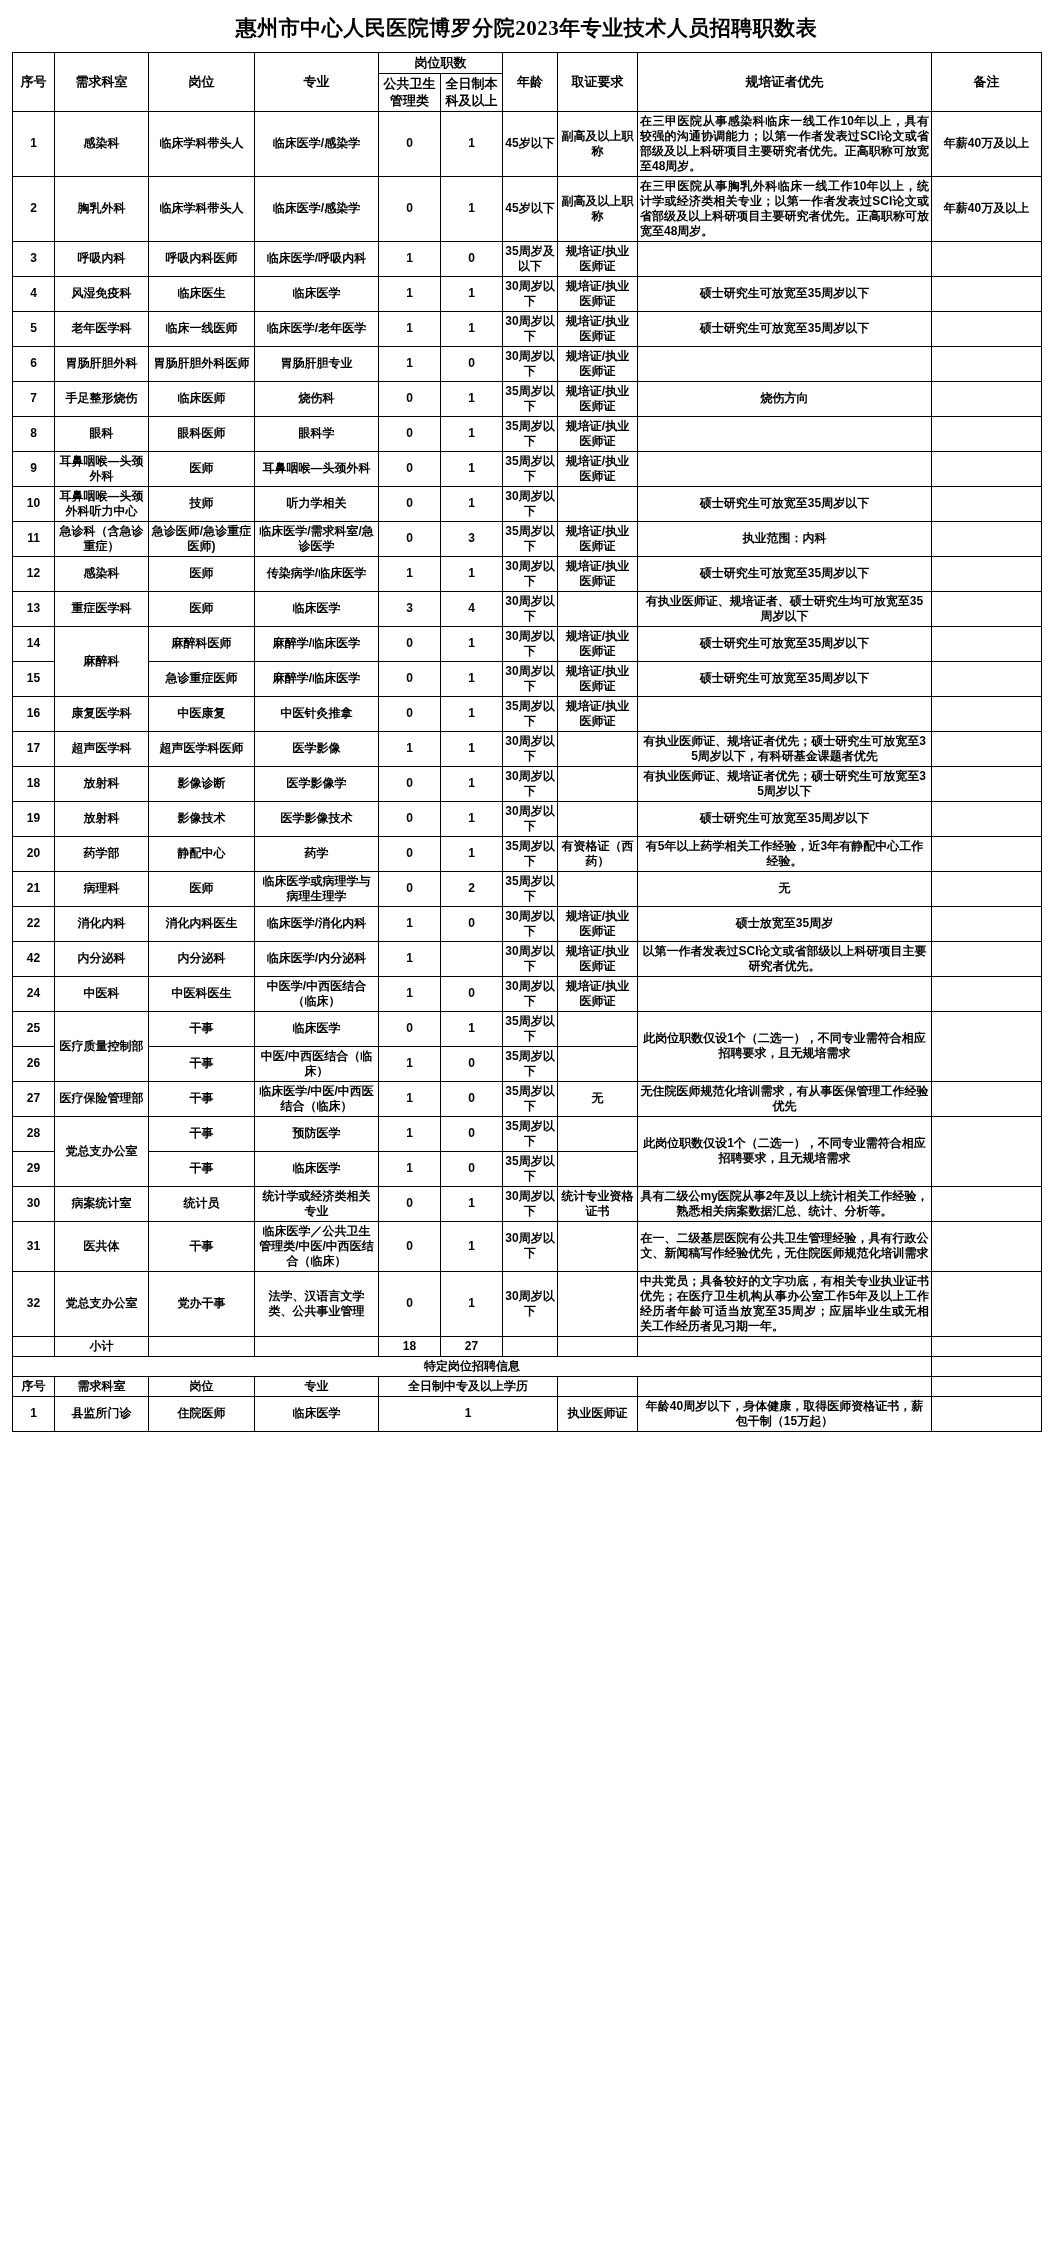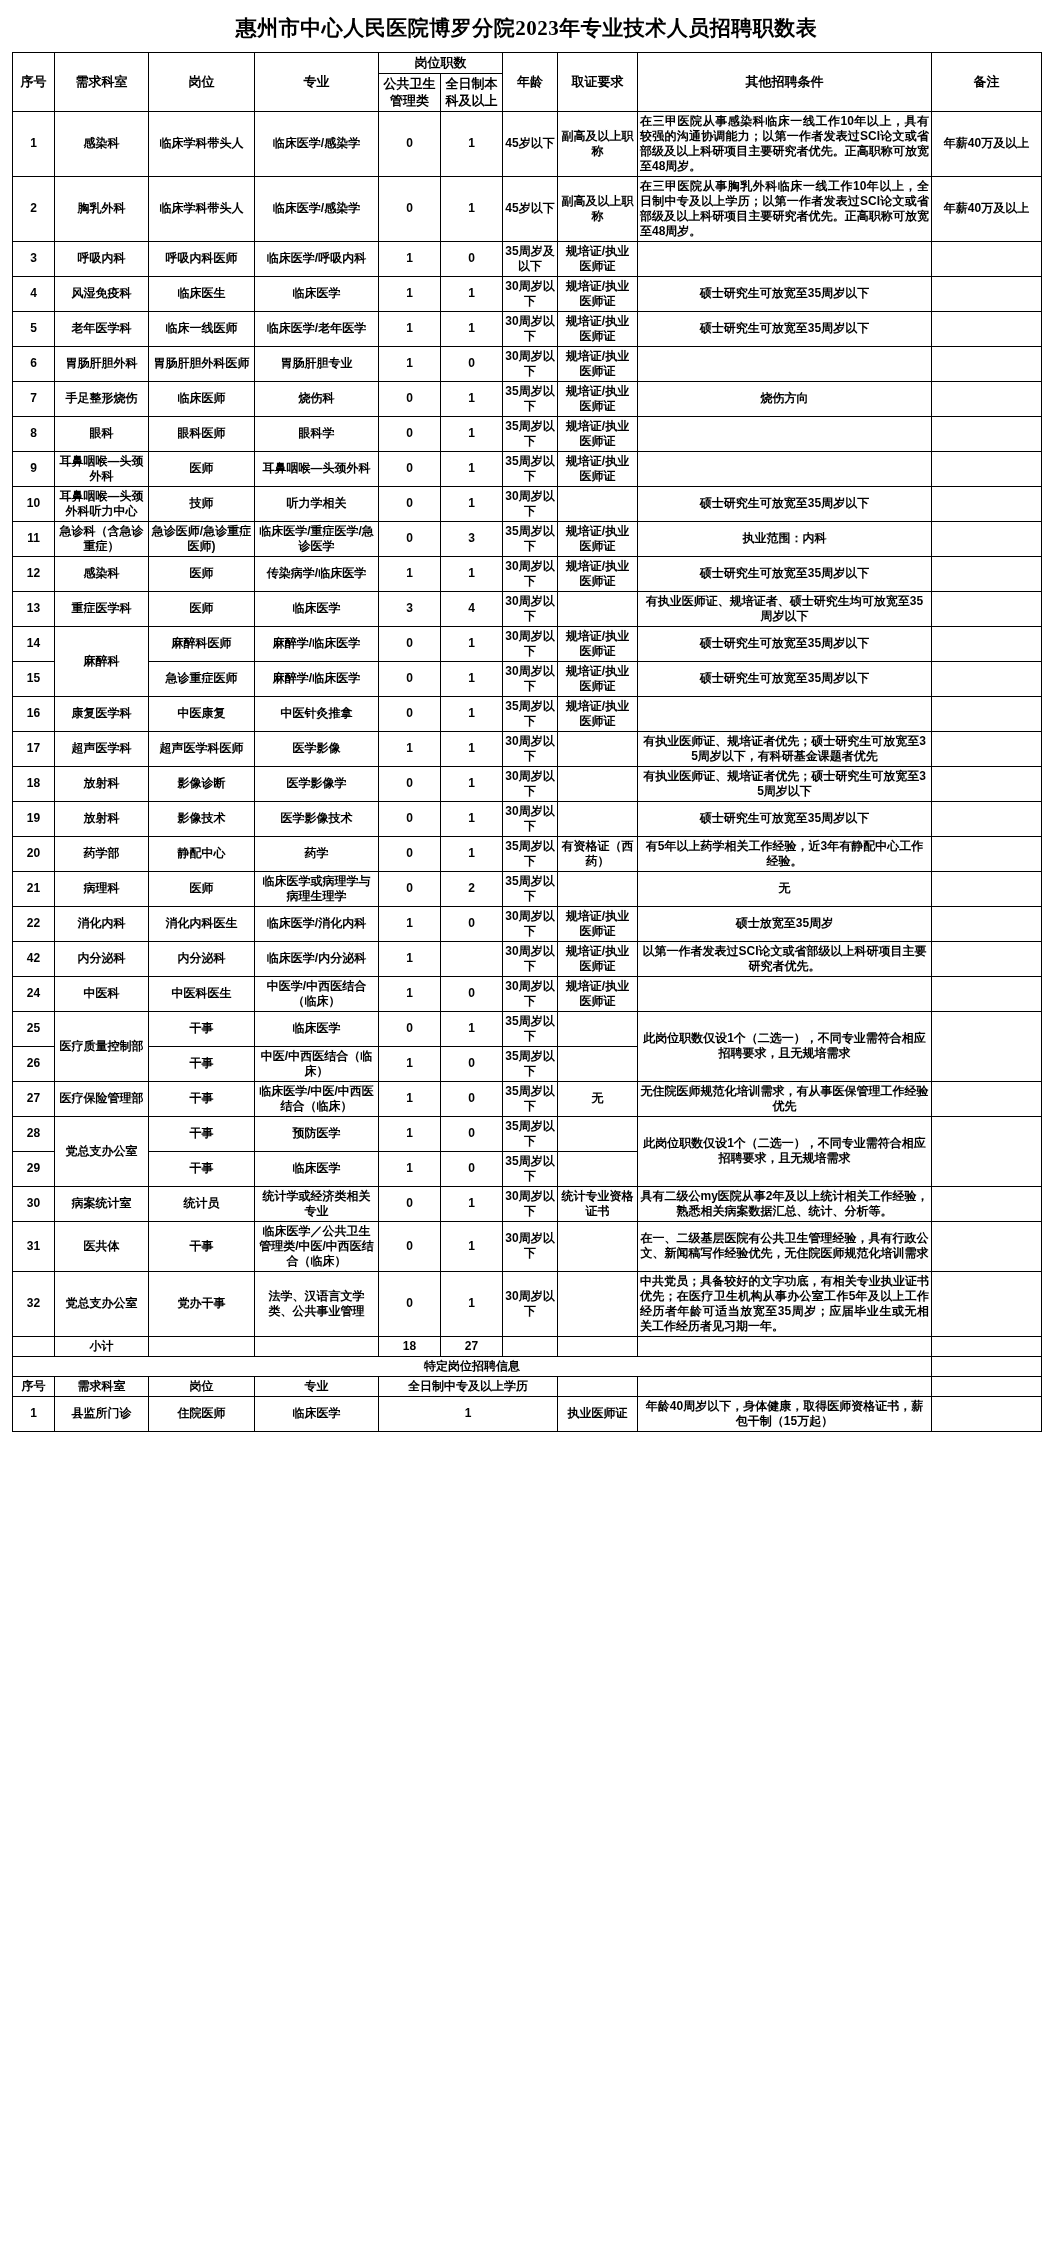--- a/index.html
+++ b/index.html
@@ -94,21 +94,21 @@
     </colgroup>
     <thead>
       <tr>
         <th rowspan="2">序号</th>
         <th rowspan="2">需求科室</th>
         <th rowspan="2">岗位</th>
         <th rowspan="2">专业</th>
         <th colspan="2">岗位职数</th>
         <th rowspan="2">年龄</th>
         <th rowspan="2">取证要求</th>
-        <th rowspan="2">其他招聘条件</th>
+        <th rowspan="2">规培证者优先</th>
         <th rowspan="2">备注</th>
       </tr>
       <tr>
         <th>公共卫生管理类</th>
         <th>全日制本科及以上</th>
       </tr>
     </thead>
     <tbody>
 
       <tr>
@@ -126,21 +126,21 @@
 
       <tr>
         <td>2</td>
         <td>胸乳外科</td>
         <td>临床学科带头人</td>
         <td>临床医学/感染学</td>
         <td>0</td>
         <td>1</td>
         <td>45岁以下</td>
         <td>副高及以上职称</td>
-        <td class="cond justify">在三甲医院从事胸乳外科临床一线工作10年以上，全日制中专及以上学历；以第一作者发表过SCI论文或省部级及以上科研项目主要研究者优先。正高职称可放宽至48周岁。</td>
+        <td class="cond justify">在三甲医院从事胸乳外科临床一线工作10年以上，统计学或经济类相关专业；以第一作者发表过SCI论文或省部级及以上科研项目主要研究者优先。正高职称可放宽至48周岁。</td>
         <td>年薪40万及以上</td>
       </tr>
 
       <tr>
         <td>3</td>
         <td>呼吸内科</td>
         <td>呼吸内科医师</td>
         <td>临床医学/呼吸内科</td>
         <td>1</td>
         <td>0</td>
@@ -238,21 +238,21 @@
         <td>30周岁以下</td>
         <td></td>
         <td class="cond">硕士研究生可放宽至35周岁以下</td>
         <td></td>
       </tr>
 
       <tr>
         <td>11</td>
         <td>急诊科（含急诊重症）</td>
         <td>急诊医师/急诊重症医师)</td>
-        <td>临床医学/重症医学/急诊医学</td>
+        <td>临床医学/需求科室/急诊医学</td>
         <td>0</td>
         <td>3</td>
         <td>35周岁以下</td>
         <td>规培证/执业医师证</td>
         <td class="cond">执业范围：内科</td>
         <td></td>
       </tr>
 
       <tr>
         <td>12</td>

